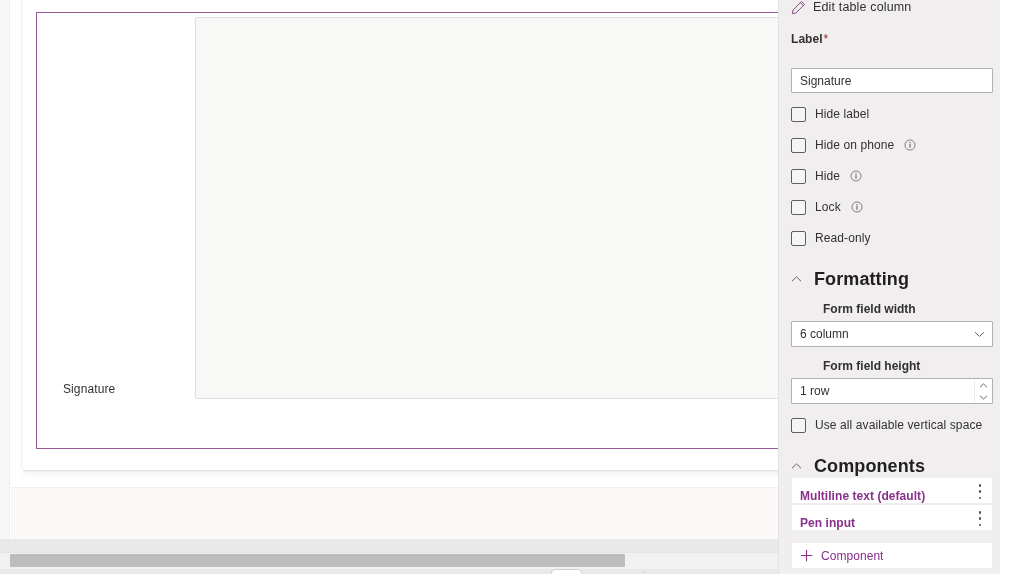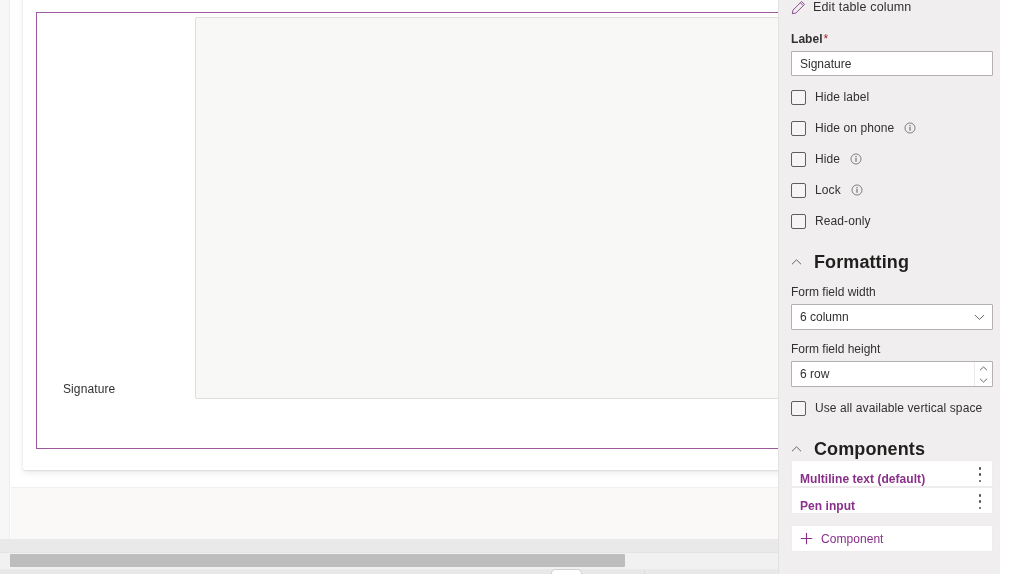--- a/index.html
+++ b/index.html
@@ -138,21 +138,21 @@
     color: #323130;
     letter-spacing: 0.15px;
   }
   .pencil-icon { width: 15px; height: 15px; display:block; flex: 0 0 auto; }
 
   .field-label {
     font-size: 12px;
     font-weight: bold;
     color: #323130;
     margin-top: 15px;
-    margin-bottom: 5px;
+    margin-bottom: 22px;
     letter-spacing: 0.05px;
   }
   .req-star { color: #a4262c; font-weight: normal; padding-left: 1px; }
 
   .text-input {
     width: 202px; height: 25px;
     background: #ffffff;
     border: 1px solid #b3b0ad;
     border-radius: 1px;
     font-size: 12px;
@@ -202,24 +202,25 @@
   }
   .group-title {
     font-size: 18px;
     font-weight: bold;
     color: #201f1e;
     letter-spacing: 0.1px;
   }
 
   .sub-label {
     font-size: 12px;
-    font-weight: normal;
+    font-weight: bold;
     color: #323130;
     margin-top: 12px;
     margin-bottom: 5px;
+    margin-left: 32px;
   }
 
   .dropdown {
     position: relative;
     width: 202px; height: 26px;
     background: #ffffff;
     border: 1px solid #b3b0ad;
     border-radius: 1px;
     display: flex; align-items: center;
     padding: 0 8px;
@@ -415,21 +416,21 @@
         <span>6 column</span>
         <span>
           <svg class="dd-chev" viewBox="0 0 12 10" fill="none">
             <path d="M1.2 2.6 6 7.1 10.8 2.6" stroke="#605e5c" stroke-width="1.05" stroke-linecap="round" stroke-linejoin="round"></path>
           </svg>
         </span>
       </div>
 
       <div class="sub-label">Form field height</div>
       <div class="spinner">
-        <span>6 row</span>
+        <span>1 row</span>
         <span class="spin-btns">
           <span class="spin-btn">
             <svg viewBox="0 0 10 8" fill="none">
                 <path d="M1.4 5.6 5 2.2 8.6 5.6" stroke="#616161" stroke-width="1.1" stroke-linecap="round" stroke-linejoin="round"></path>
               </svg>
           </span>
           <span class="spin-btn">
             <svg viewBox="0 0 10 8" fill="none">
                 <path d="M1.4 2.4 5 5.8 8.6 2.4" stroke="#616161" stroke-width="1.1" stroke-linecap="round" stroke-linejoin="round"></path>
               </svg>

